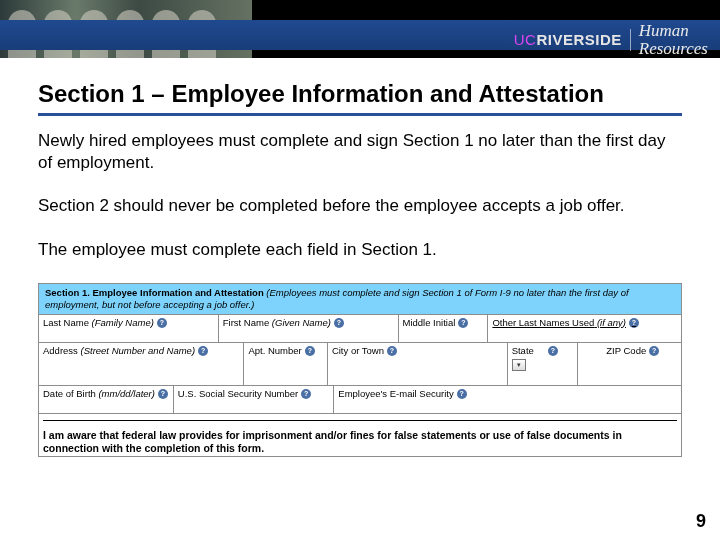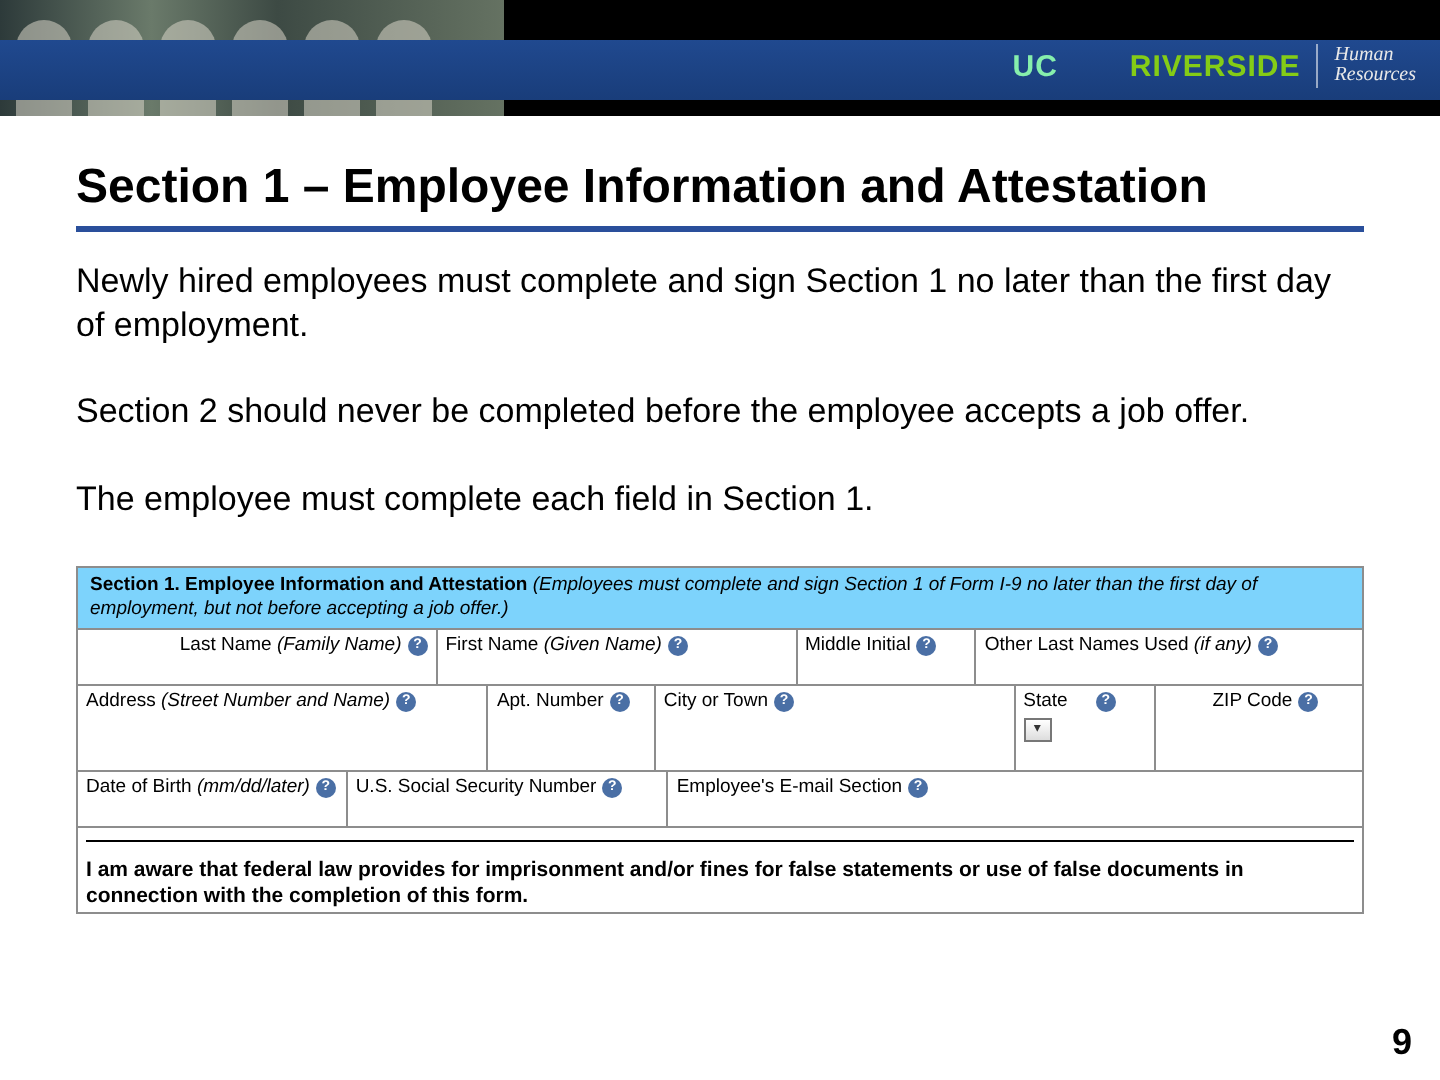--- a/index.html
+++ b/index.html
@@ -10,24 +10,24 @@
   .arch { position: absolute; bottom: 0; width: 28px; height: 48px; background: #d8d6c8; border-top-left-radius: 14px; border-top-right-radius: 14px; opacity: 0.55; }
   .arch.a1 { left: 8px; }
   .arch.a2 { left: 44px; }
   .arch.a3 { left: 80px; }
   .arch.a4 { left: 116px; }
   .arch.a5 { left: 152px; }
   .arch.a6 { left: 188px; }
   .banner-bar { position: absolute; left: 0; top: 20px; width: 720px; height: 30px; background: linear-gradient(#20498f, #193d7a); }
   .banner-right { position: absolute; right: 12px; top: 22px; display: flex; align-items: center; gap: 8px; color: #fff; }
   .uc-mark { font-size: 15px; letter-spacing: 0.5px; }
-  .uc-mark .uc { font-weight: 700; color: #86efac; }
-  .uc-mark .riv { font-weight: 700; color: #84cc16; margin-left: 36px; }
+  .uc-mark .uc { font-weight: 400; color: #d946ef; }
+  .uc-mark .riv { font-weight: 700; color: #e5e5e5; }
   .sep { width: 1px; height: 22px; background: rgba(255,255,255,0.55); }
-  .hr-text { font-family: Georgia, 'Times New Roman', serif; font-style: italic; font-size: 10px; color: #e9e9e9; line-height: 1.05; }
+  .hr-text { font-family: Georgia, 'Times New Roman', serif; font-style: italic; font-size: 17px; color: #e9e9e9; line-height: 1.05; }
   .content { padding: 22px 38px 0 38px; }
   .title { font-size: 24px; font-weight: 700; color: #000; border-bottom: 3px solid #2a4f9b; padding-bottom: 4px; margin-bottom: 14px; line-height: 1.2; }
   .body-p { font-size: 17px; color: #000; line-height: 1.28; margin-bottom: 22px; }
   .form-img { margin: 8px 0 0 0; border: 1px solid #8d8d8d; background: #fff; font-size: 9.5px; color: #000; }
   .form-header { background: #7dd3fc; border-bottom: 1px solid #8d8d8d; padding: 3px 6px; line-height: 1.25; }
   .form-header b { font-weight: 700; }
   .form-header i { font-style: italic; }
   .form-row { display: flex; border-bottom: 1px solid #8d8d8d; }
   .form-row:last-child { border-bottom: none; }
   .form-cell { border-right: 1px solid #8d8d8d; padding: 2px 4px 14px 4px; display: flex; align-items: flex-start; gap: 3px; }
@@ -70,33 +70,33 @@
     <p class="body-p">Newly hired employees must complete and sign Section 1 no later than the first day of employment.</p>
     <p class="body-p">Section 2 should never be completed before the employee accepts a job offer.</p>
     <p class="body-p">The employee must complete each field in Section 1.</p>
 
     <div class="form-img">
       <div class="form-header">
         <b>Section 1. Employee Information and Attestation</b> <i>(Employees must complete and sign Section 1 of Form I-9 no later than the first day of employment, but not before accepting a job offer.)</i>
       </div>
 
       <div class="form-row">
-        <div class="form-cell" style="flex:0 0 28%;justify-content:flex-end;">
+        <div class="form-cell" style="flex:0 0 28%;">
           <span><span>Last Name</span> <span class="label-italic">(Family Name)</span></span>
           <span class="help">?</span>
         </div>
         <div class="form-cell" style="flex:0 0 28%;">
           <span><span>First Name</span> <span class="label-italic">(Given Name)</span></span>
           <span class="help">?</span>
         </div>
         <div class="form-cell" style="flex:0 0 14%;">
           <span>Middle Initial</span>
           <span class="help">?</span>
         </div>
-        <div class="form-cell" style="flex:1;">
+        <div class="form-cell" style="flex:1;text-decoration:underline;">
           <span><span>Other Last Names Used</span> <span class="label-italic">(if any)</span></span>
           <span class="help">?</span>
         </div>
       </div>
 
       <div class="form-row">
         <div class="form-cell" style="flex:0 0 32%;">
           <span><span>Address</span> <span class="label-italic">(Street Number and Name)</span></span>
           <span class="help">?</span>
         </div>
@@ -124,21 +124,21 @@
       <div class="form-row">
         <div class="form-cell" style="flex:0 0 21%;">
           <span><span>Date of Birth</span> <span class="label-italic">(mm/dd/later)</span></span>
           <span class="help">?</span>
         </div>
         <div class="form-cell" style="flex:0 0 25%;">
           <span>U.S. Social Security Number</span>
           <span class="help">?</span>
         </div>
         <div class="form-cell" style="flex:0 0 27%;">
-          <span>Employee's E-mail Section</span>
+          <span>Employee's E-mail Security</span>
           <span class="help">?</span>
         </div>
       </div>
 
       <div class="attest">I am aware that federal law provides for imprisonment and/or fines for false statements or use of false documents in connection with the completion of this form.</div>
     </div>
   </div>
 
   <div class="pagenum">9</div>
 </div>

